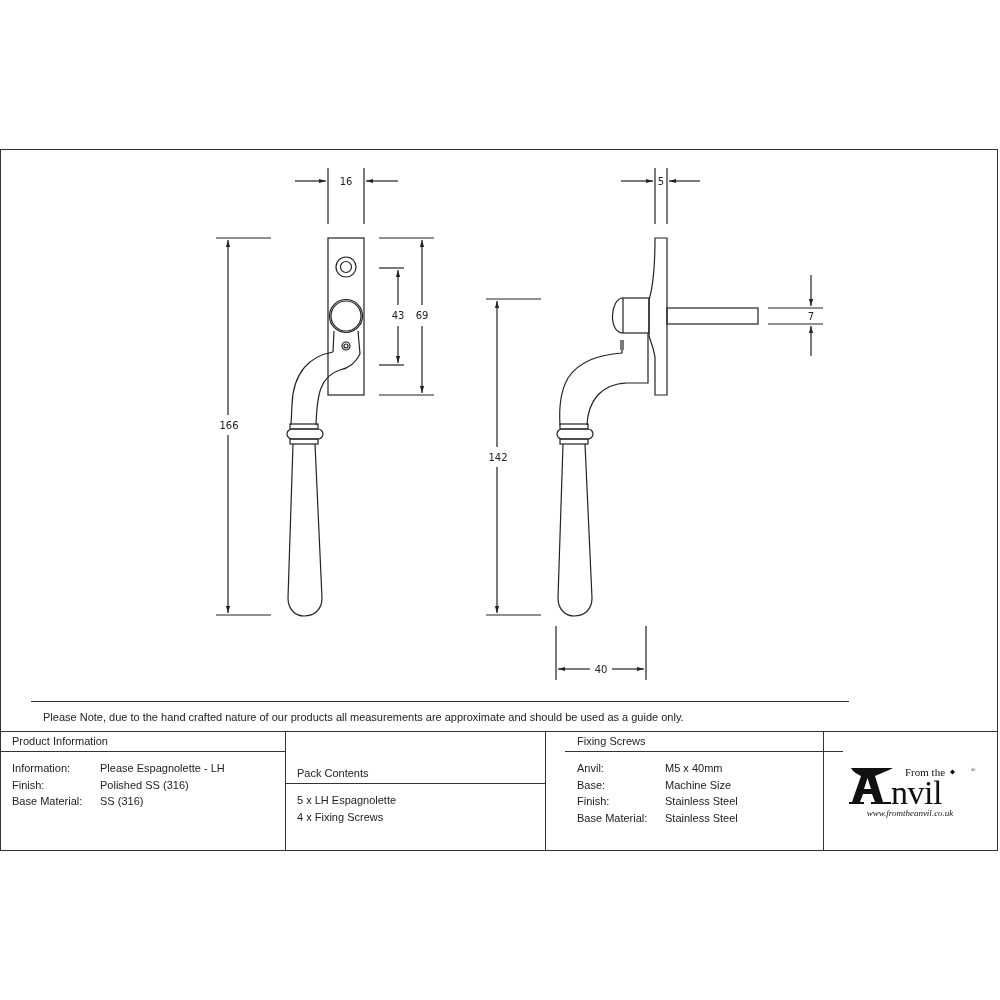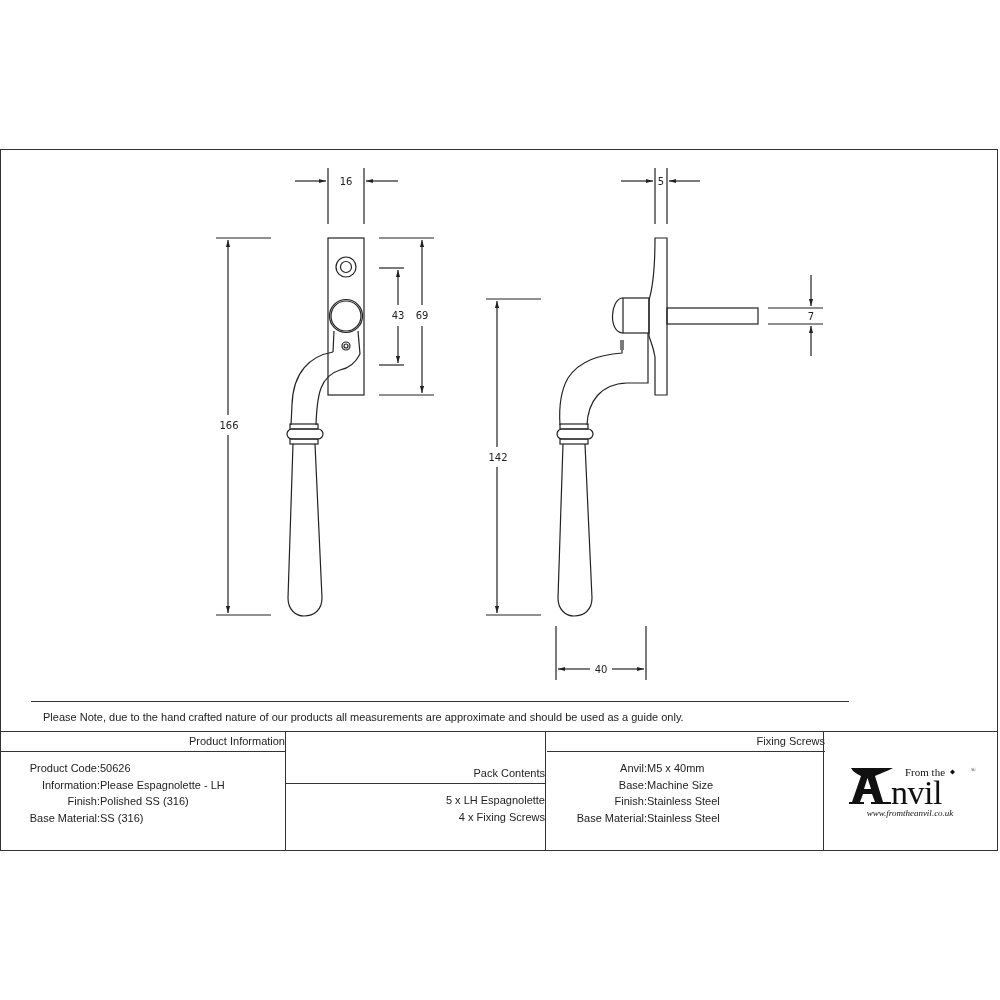--- a/index.html
+++ b/index.html
@@ -2,21 +2,21 @@
 <html><head>
 <meta charset="utf-8">
 <style>
   html, body { margin:0; padding:0; background:#ffffff; }
   body { width:1000px; height:1000px; position:relative; overflow:hidden; font-family:"Liberation Sans", sans-serif; color:#222; }
   .sheet { position:absolute; left:0; top:149px; width:998px; height:702px; border:1.5px solid #333; box-sizing:border-box; }
   .drawing { position:absolute; left:0; top:0; width:1000px; height:1000px; }
   .dimtext { font-family:"DejaVu Sans", sans-serif; font-size:10px; fill:#222; }
   .note { position:absolute; left:0; top:701px; width:818px; height:30px; border-top:1.5px solid #333; box-sizing:border-box; font-size:11px; padding:9px 0 0 12px;margin-left:31px; }
   .table { position:absolute; left:0; top:731px; width:998px; height:120px; border-top:1.5px solid #333; box-sizing:border-box; }
-  .col { position:absolute; top:0; height:100%; box-sizing:border-box;text-align:right; }
+  .col { position:absolute; top:0; height:100%; box-sizing:border-box; }
   .col-head { height:20px; border-bottom:1.5px solid #333; font-size:11px; padding:3px 0 0 12px; box-sizing:border-box; }
   .col-body { padding:8px 0 0 12px; font-size:11px; line-height:16.7px; }
   .row { display:flex; }
   .row .k { width:88px; }
   .divider { position:absolute; top:0; width:0; height:100%; border-left:1.5px solid #333; }
   .logo { position:absolute; left:823px; top:0; width:175px; height:118px; }
 </style>
 </head>
 <body>
 
@@ -128,24 +128,20 @@
   </g>
 </svg>
 
 <div class="note">Please Note, due to the hand crafted nature of our products all measurements are approximate and should be used as a guide only.</div>
 
 <div class="table">
   <div class="col" style="left:0;width:285px;">
     <div class="col-head">Product Information</div>
     <div class="col-body">
       <div class="row">
-          <span class="k">Product Code:</span>
-          <span>50626</span>
-        </div>
-      <div class="row">
           <span class="k">Information:</span>
           <span>Please Espagnolette - LH</span>
         </div>
       <div class="row">
           <span class="k">Finish:</span>
           <span>Polished SS (316)</span>
         </div>
       <div class="row">
           <span class="k">Base Material:</span>
           <span>SS (316)</span>
@@ -154,21 +150,21 @@
   </div>
   <div class="divider" style="left:285px;"></div>
   <div class="col" style="left:285px;width:260px;margin-top:32px;">
     <div class="col-head">Pack Contents</div>
     <div class="col-body">
       <div>5 x LH Espagnolette</div>
       <div>4 x Fixing Screws</div>
     </div>
   </div>
   <div class="divider" style="left:545px;"></div>
-  <div class="col" style="left:547px;width:278px;">
+  <div class="col" style="left:565px;width:278px;">
     <div class="col-head">Fixing Screws</div>
     <div class="col-body">
       <div class="row">
           <span class="k">Anvil:</span>
           <span>M5 x 40mm</span>
         </div>
       <div class="row">
           <span class="k">Base:</span>
           <span>Machine Size</span>
         </div>

